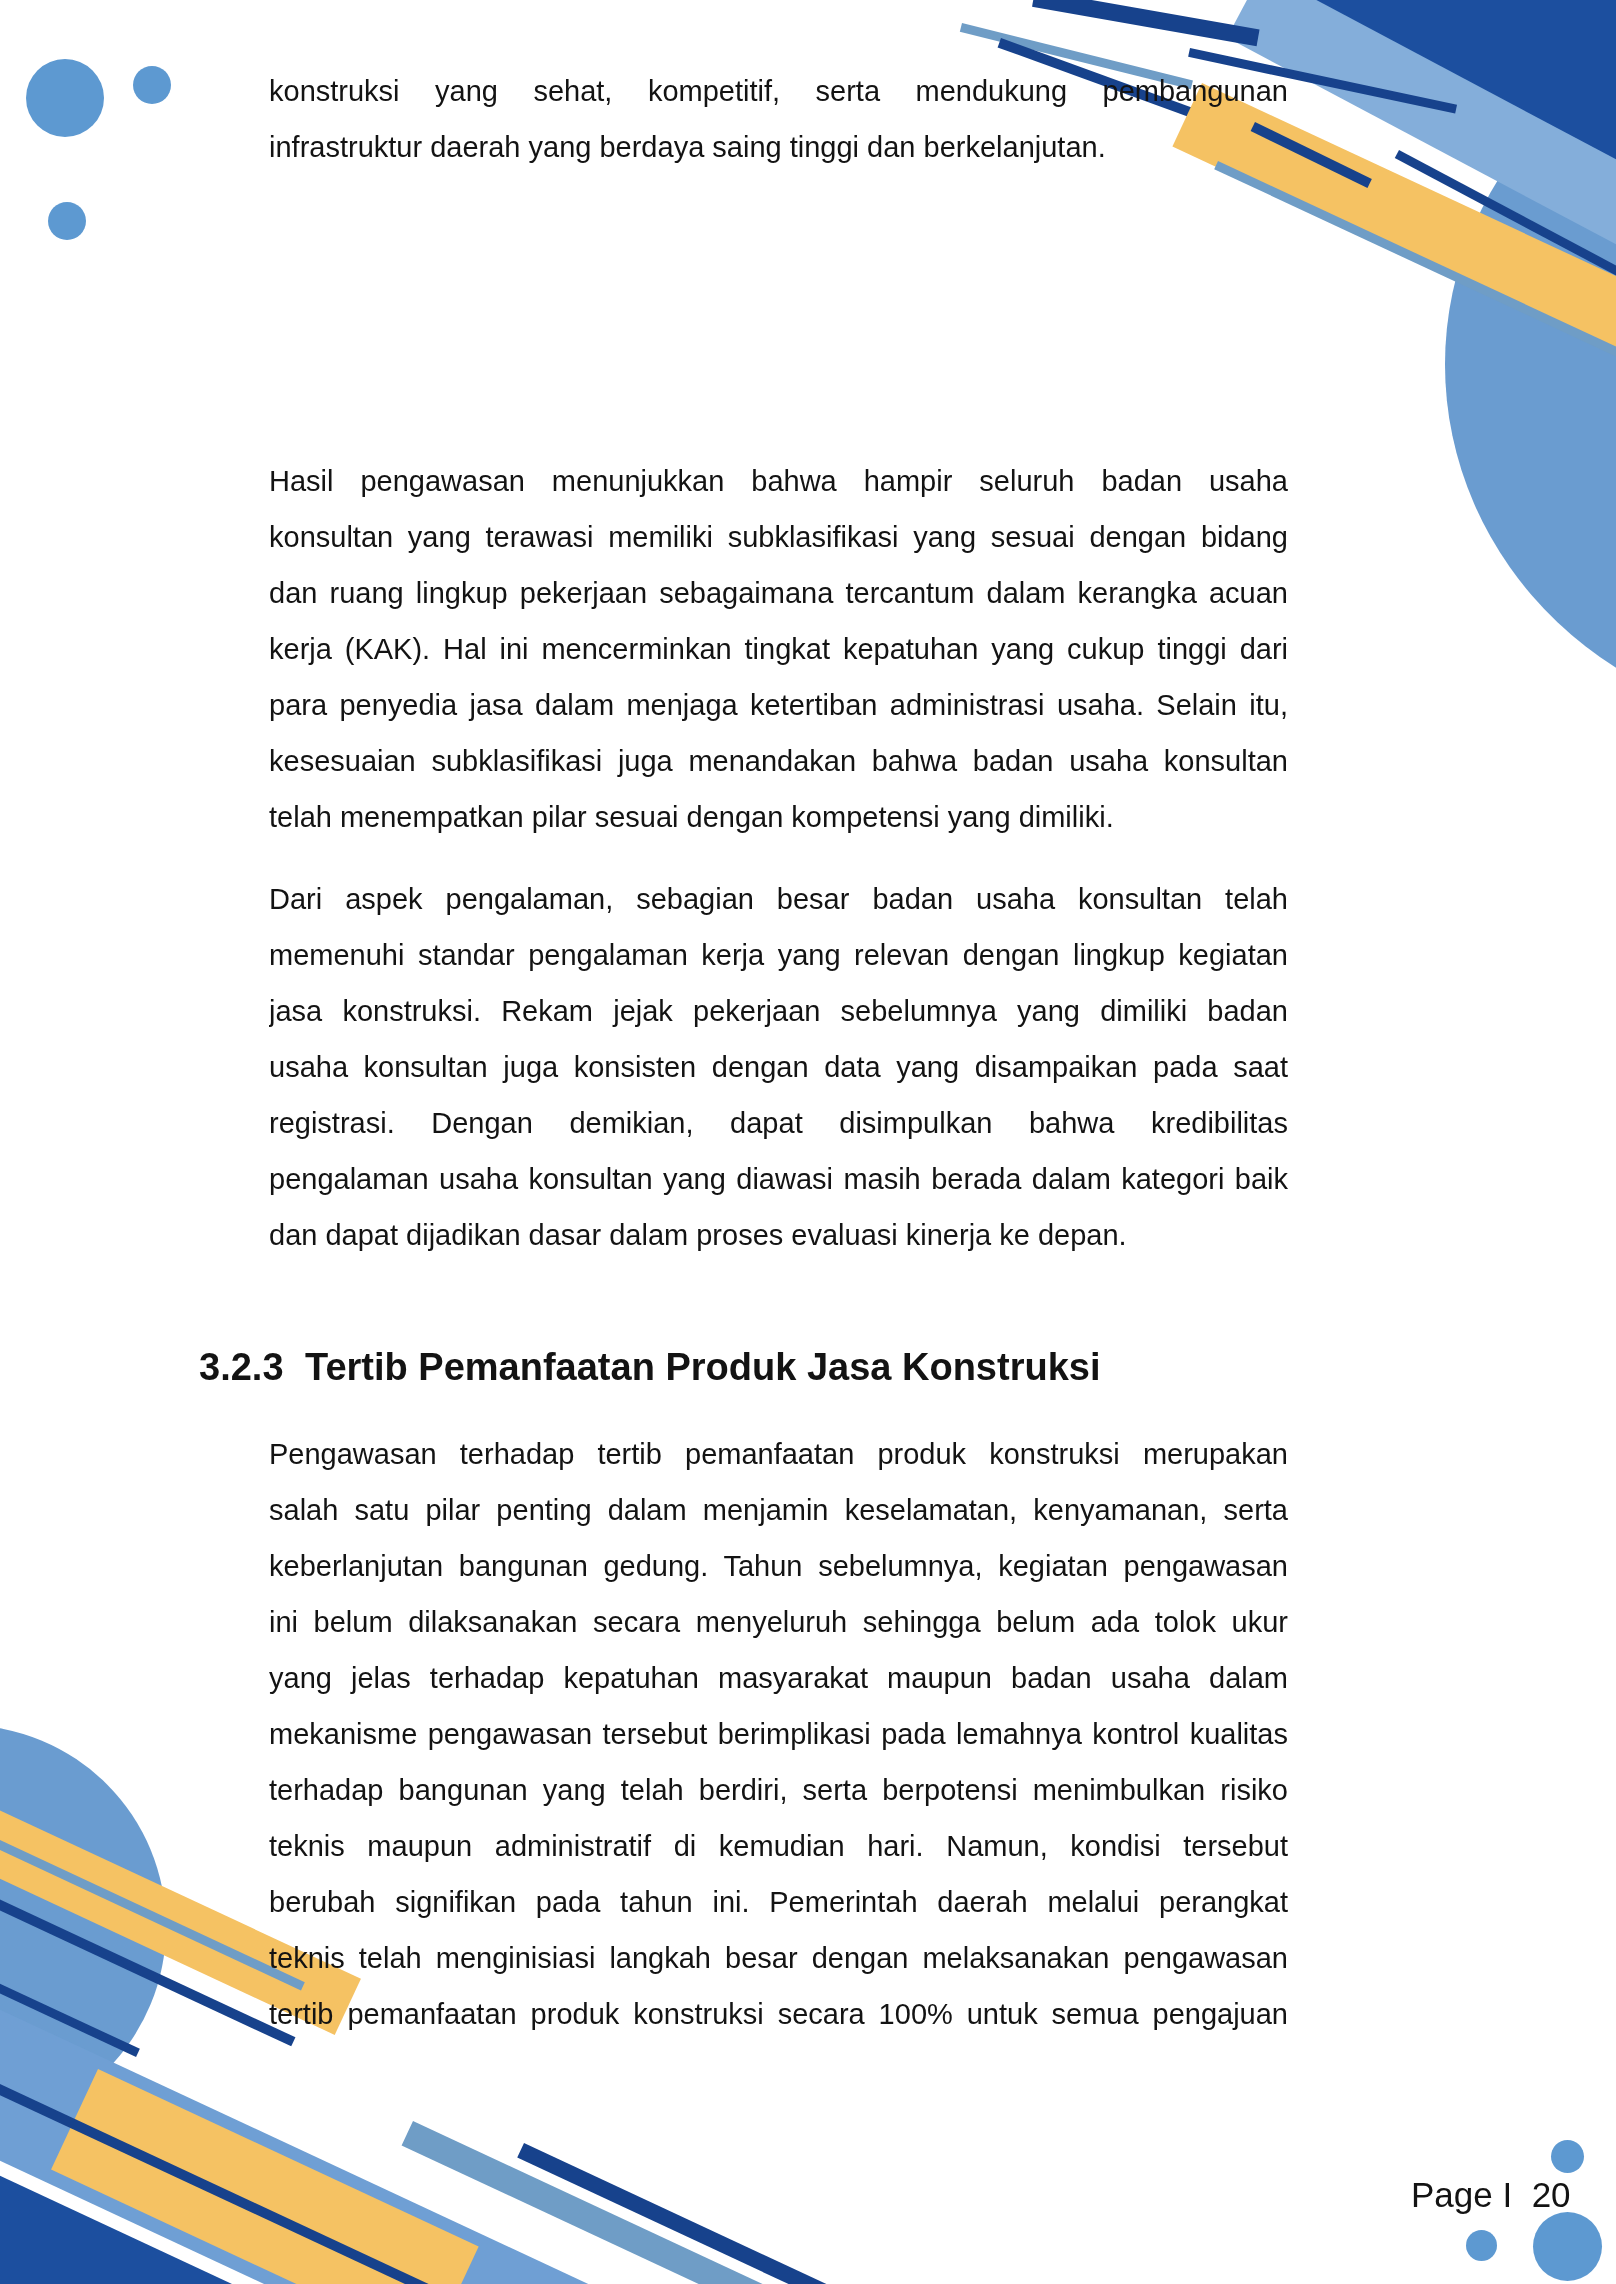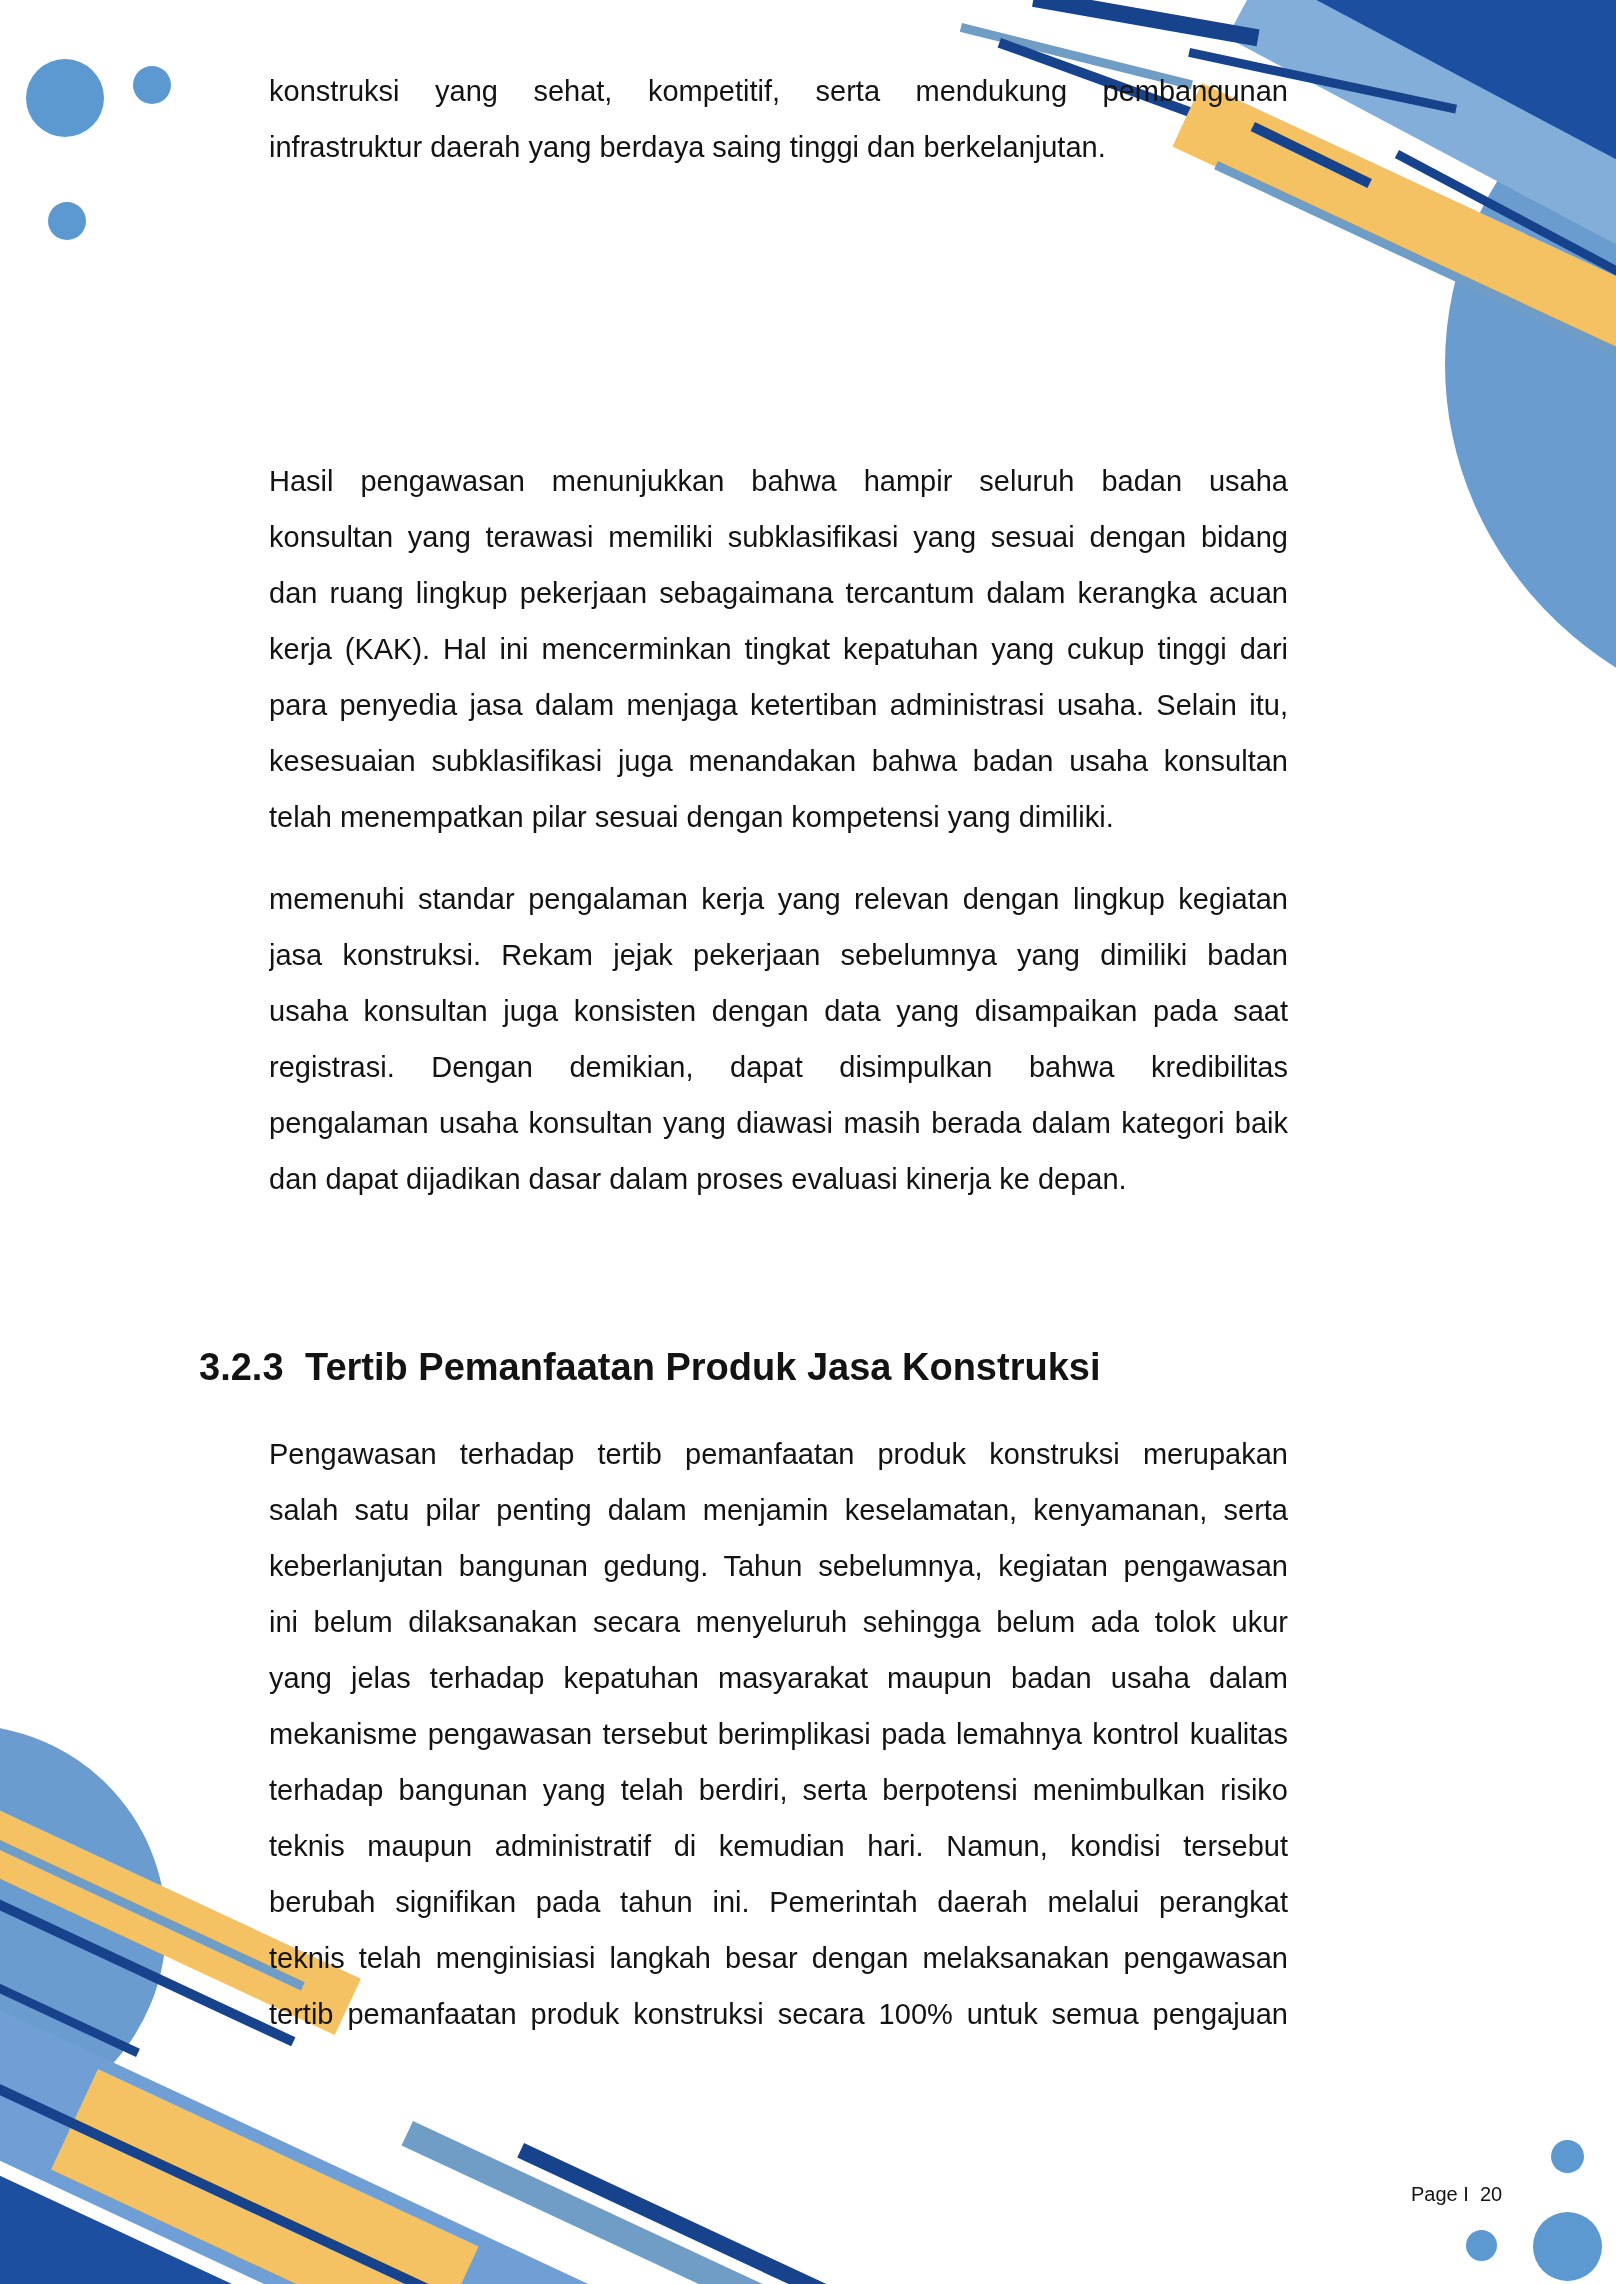--- a/index.html
+++ b/index.html
@@ -32,21 +32,21 @@
     text-align:justify; text-align-last:justify;
     height:56px; overflow:hidden; white-space:normal;
   }
   .line.last{text-align-last:left;}
   .heading{
     position:absolute; left:199px; top:1346px; font-size:38px; font-weight:bold;
     line-height:42px; white-space:nowrap;
   }
   .heading .num{display:inline-block; margin-right:21.5px;}
   .footer-page{
-    position:absolute; left:1411px; top:2178px; font-size:20px; line-height:33px;
+    position:absolute; left:1411px; top:2178px; font-size:35px; line-height:33px;
     white-space:pre; color:var(--text);
   }
 </style>
 </head>
 <body>
 
 <div class="page">
 
   <div class="deco circle c-dot" style="left:26px;top:59px;width:78px;height:78px;"></div>
   <div class="deco circle c-dot" style="left:133px;top:66px;width:38px;height:38px;"></div>
@@ -91,20 +91,21 @@
         <div class="line">Hasil pengawasan menunjukkan bahwa hampir seluruh badan usaha</div>
         <div class="line">konsultan yang terawasi memiliki subklasifikasi yang sesuai dengan bidang</div>
         <div class="line">dan ruang lingkup pekerjaan sebagaimana tercantum dalam kerangka acuan</div>
         <div class="line">kerja (KAK). Hal ini mencerminkan tingkat kepatuhan yang cukup tinggi dari</div>
         <div class="line">para penyedia jasa dalam menjaga ketertiban administrasi usaha. Selain itu,</div>
         <div class="line">kesesuaian subklasifikasi juga menandakan bahwa badan usaha konsultan</div>
         <div class="line last">telah menempatkan pilar sesuai dengan kompetensi yang dimiliki.</div>
       </div>
 
     <div class="para" style="top:871px;">
+        <div class="line">Dari aspek pengalaman, sebagian besar badan usaha konsultan telah</div>
         <div class="line">memenuhi standar pengalaman kerja yang relevan dengan lingkup kegiatan</div>
         <div class="line">jasa konstruksi. Rekam jejak pekerjaan sebelumnya yang dimiliki badan</div>
         <div class="line">usaha konsultan juga konsisten dengan data yang disampaikan pada saat</div>
         <div class="line">registrasi. Dengan demikian, dapat disimpulkan bahwa kredibilitas</div>
         <div class="line">pengalaman usaha konsultan yang diawasi masih berada dalam kategori baik</div>
         <div class="line last">dan dapat dijadikan dasar dalam proses evaluasi kinerja ke depan.</div>
       </div>
 
     <div class="heading">
       <span class="num">3.2.3</span><span>Tertib Pemanfaatan Produk Jasa Konstruksi</span>

